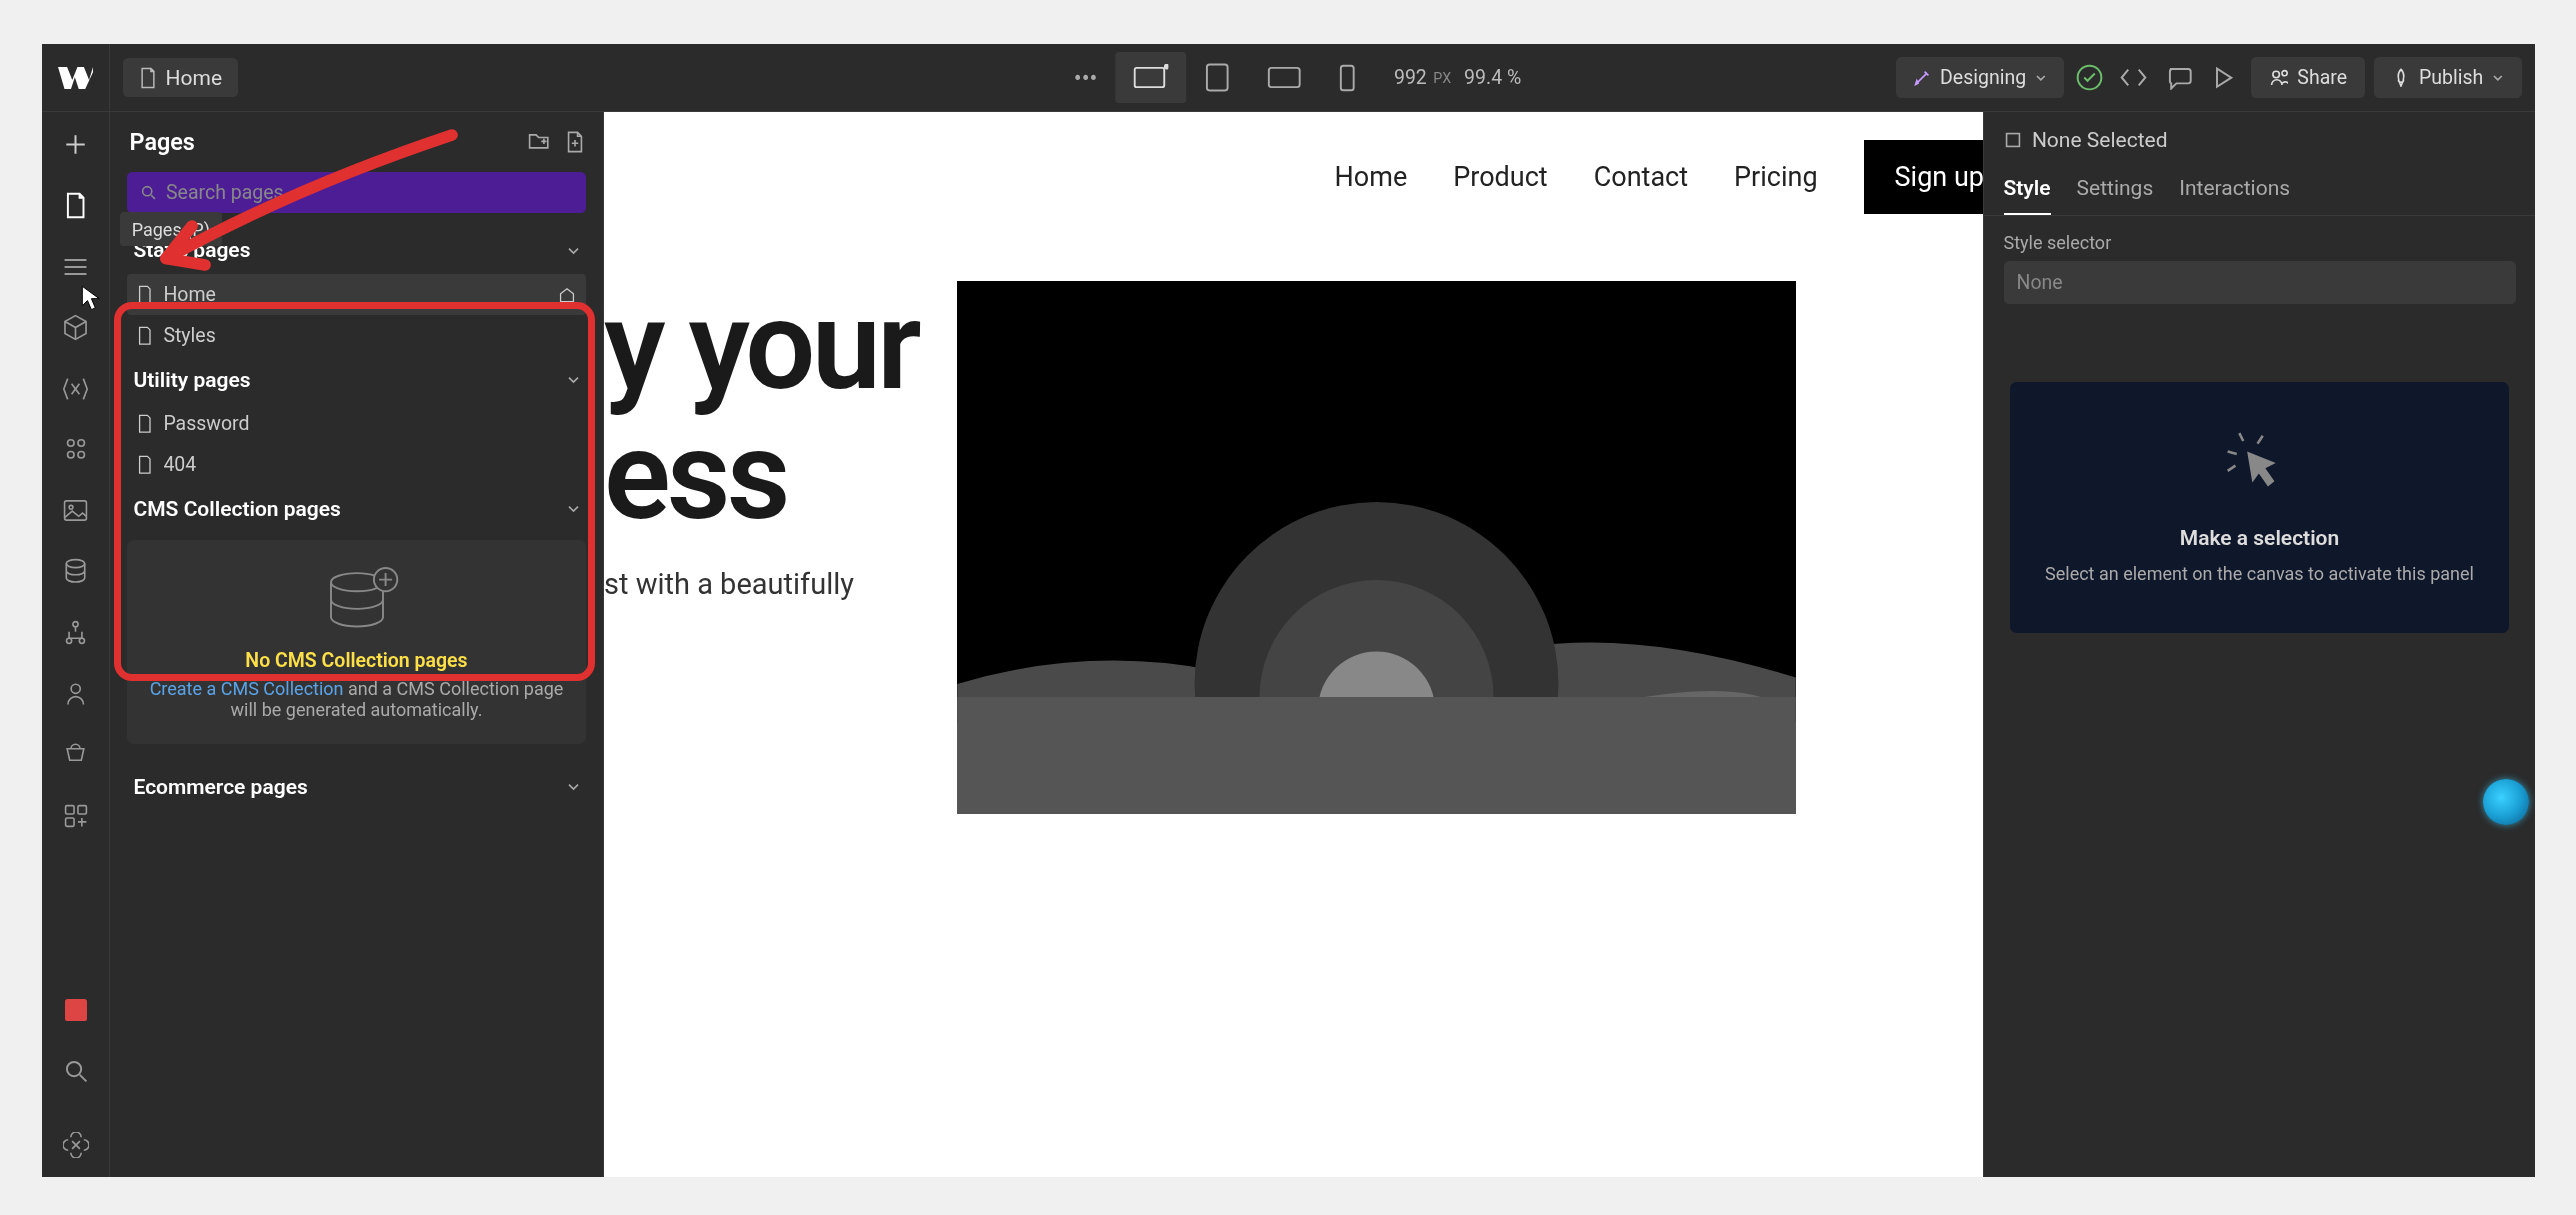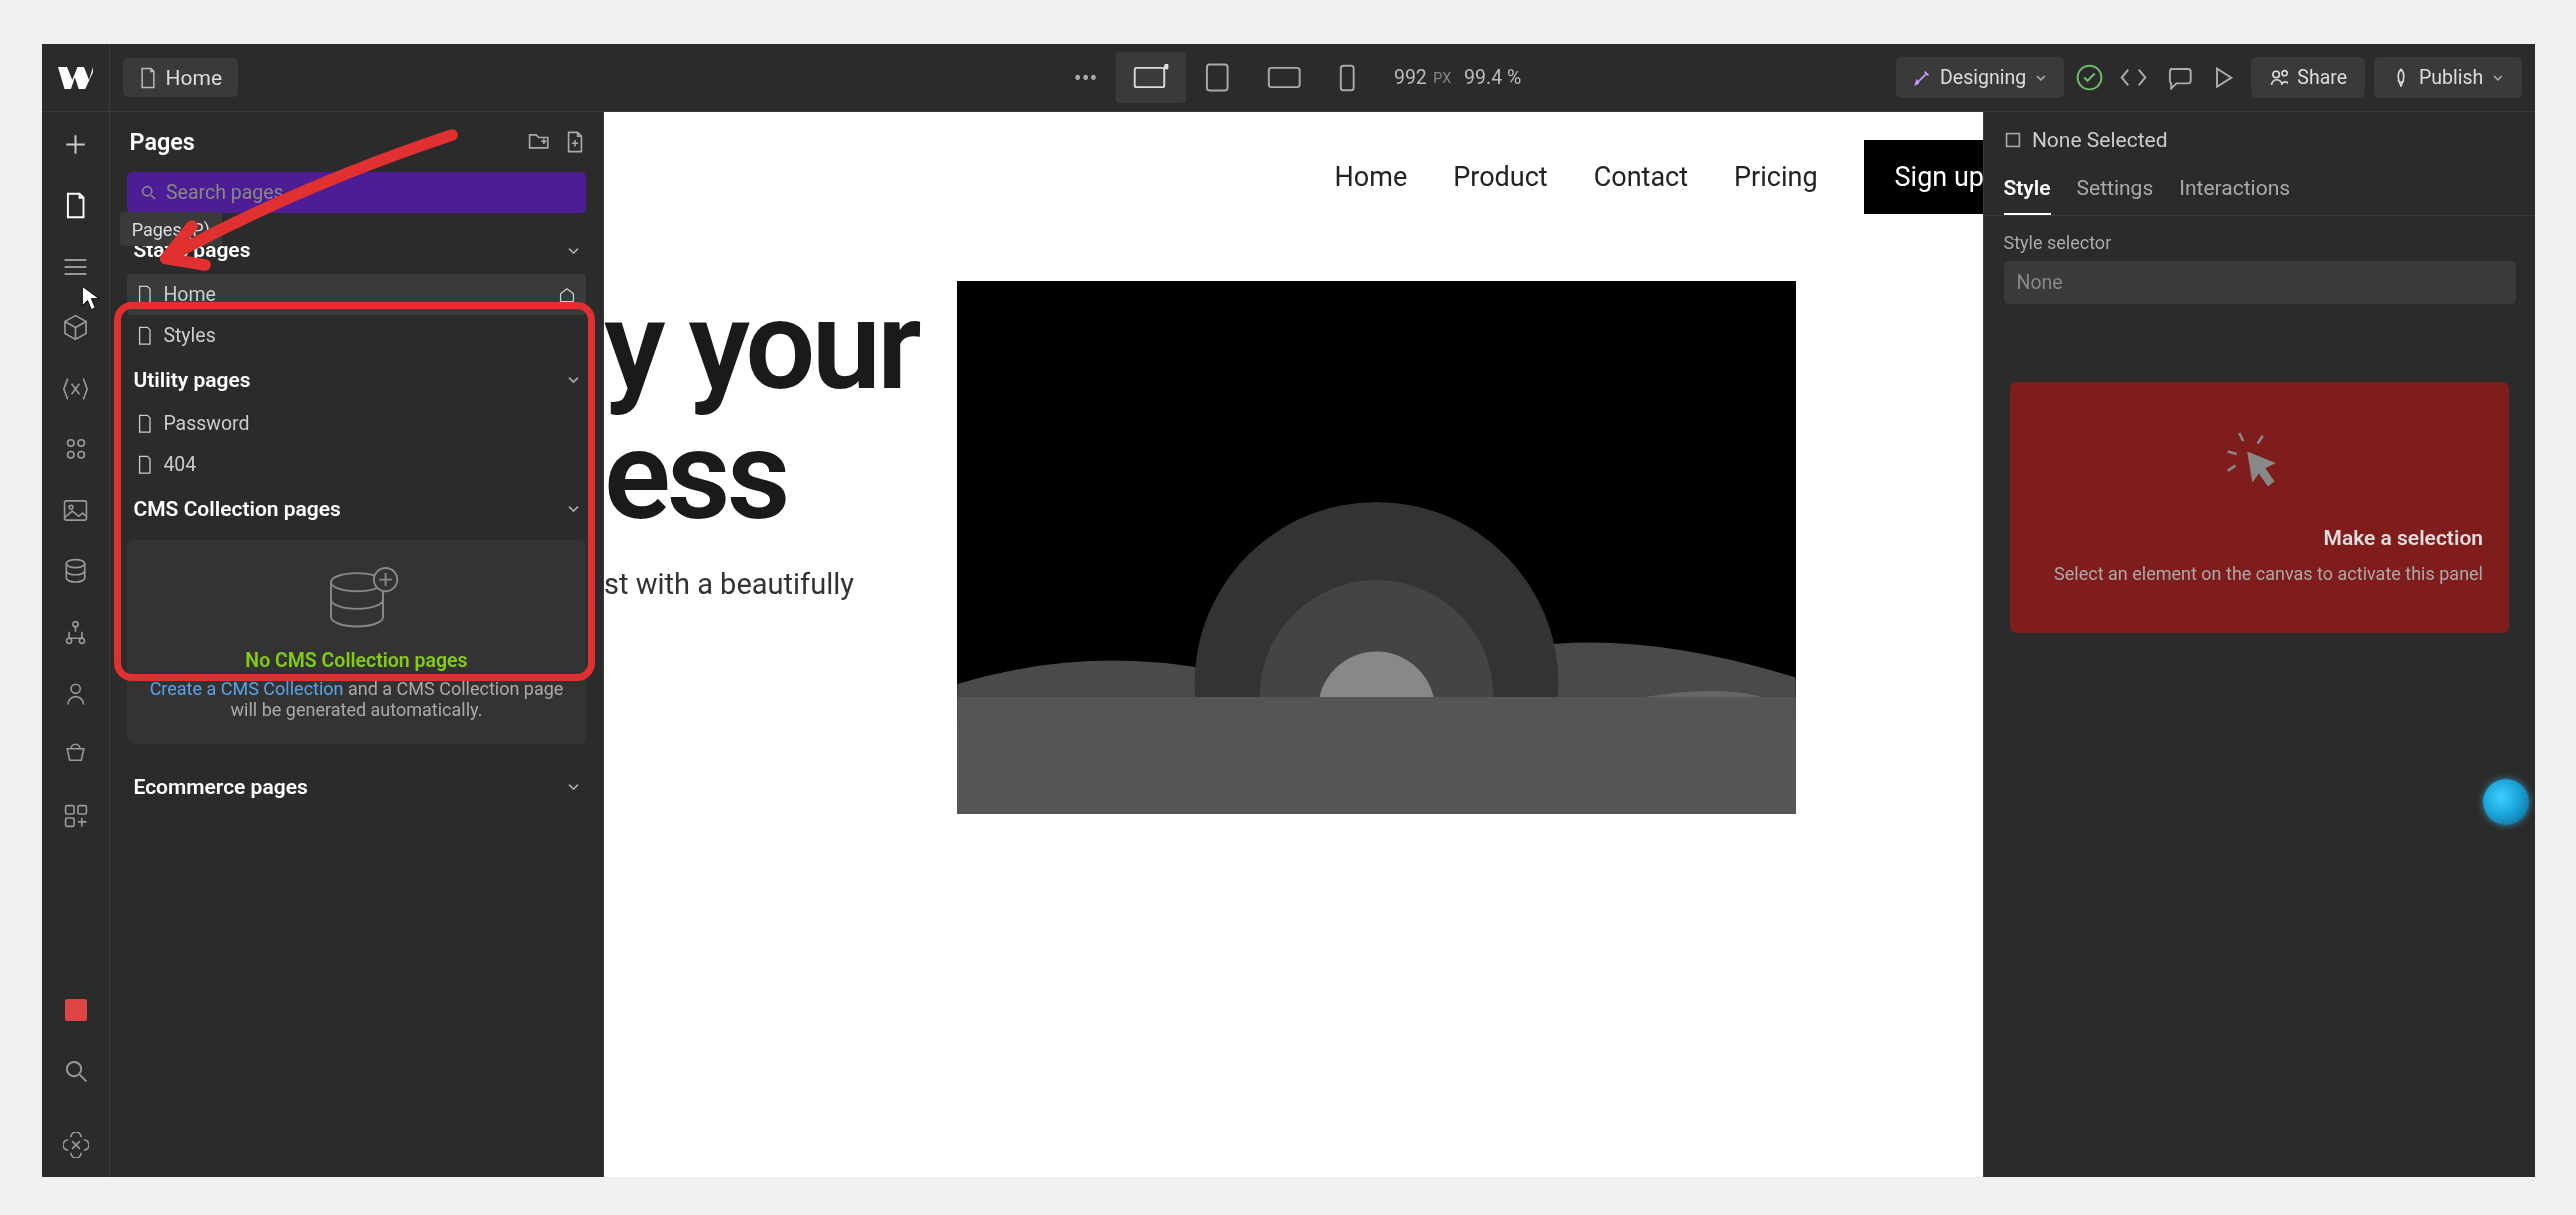--- a/index.html
+++ b/index.html
@@ -35,42 +35,42 @@
 .panel-header-icons .ic { color: #aaa; cursor: pointer; }
 .tooltip-box { position: absolute; left: 78px; top: 168px; background: #3a3a3a; padding: 6.5px 11.7px; border-radius: 3.9px; color: #ddd; font-size: 18px; z-index: 50; }
 .search-box { margin: 6.5px 17px 13px; background: #4c1d95; border-radius: 5.2px; padding: 9px 13px; color: #888; font-size: 19.5px; display: flex; align-items: center; gap: 9px; }
 .section-group { padding: 0 17px; }
 .section-header { display: flex; align-items: center; justify-content: space-between; padding: 11.7px 6.5px; font-size: 21px; font-weight: 600; color: #fff; cursor: pointer; }
 .page-item { display: flex; align-items: center; gap: 10.4px; padding: 9px 10.4px; font-size: 19.5px; color: #ccc; border-radius: 3.9px; cursor: pointer; }
 .page-item.active { background: #3a3a3a; }
 .page-item .spacer { flex: 1; }
 .red-box { position: absolute; left: 72px; top: 258px; width: 481px; height: 379px; border: 7.8px solid #e03030; border-radius: 18px; pointer-events: none; z-index: 40; }
 .cms-empty { margin: 7.8px 17px 19.5px; background: #333; border-radius: 6.5px; padding: 23.4px 19.5px; text-align: center; color: #aaa; font-size: 18px; }
-.cms-empty .emp-title { color: #84cc16; font-weight: 600; margin: 13px 0 6.5px; font-size: 19.5px; }
+.cms-empty .emp-title { color: #fde047; font-weight: 600; margin: 13px 0 6.5px; font-size: 19.5px; }
 .cms-empty .link { color: #5aa3e8; cursor: pointer; }
 .db-illust { width: 78px; height: 72px; margin: 0 auto; position: relative; }
 
 .canvas-area { position: absolute; left: 562px; top: 68px; right: 468px; bottom: 0; background: #fff; overflow: hidden; }
 .site-nav { height: 130px; display: flex; align-items: center; justify-content: flex-end; padding: 0 52px 0 39px; gap: 46px; }
 .nav-link { font-size: 27px; color: #222; cursor: pointer; }
 .signup-btn { background: #000; color: #fff; padding: 21px 31px; font-size: 27px; cursor: pointer; }
 .hero { display: flex; padding: 39px 13px 39px 0; gap: 39px; align-items: flex-start; }
 .hero-text { flex: 0 0 auto; }
 .hero-h1 { font-size: 124px; font-weight: 600; color: #1a1a1a; line-height: 1.05; letter-spacing: -3.9px; }
 .hero-sub { margin-top: 26px; font-size: 29px; color: #333; }
 .hero-img { width: 839px; height: 533px; background: #000; position: relative; overflow: hidden; }
 
 .right-panel { position: absolute; right: 0; top: 68px; width: 552px; bottom: 0; background: #2b2b2b; border-left: 0.7px solid #3a3a3a; color: #ddd; }
 .none-selected { display: flex; align-items: center; gap: 10.4px; padding: 15.6px 19.5px; font-size: 21px; color: #ccc; }
 .tabs { display: flex; gap: 26px; padding: 0 19.5px; border-bottom: 0.7px solid #3a3a3a; }
 .tab { padding: 9px 0 13px; font-size: 21px; color: #aaa; cursor: pointer; }
 .tab.active { color: #fff; border-bottom: 2px solid #fff; font-weight: 600; }
 .selector-label { padding: 15.6px 19.5px 7.8px; font-size: 18px; color: #aaa; }
 .selector-box { margin: 0 19.5px; background: #3a3a3a; border-radius: 5.2px; padding: 10.4px 13px; color: #888; font-size: 19.5px; }
-.empty-state { margin: 78px 26px; background: #7f1d1d; border-radius: 6.5px; padding: 46px 26px; text-align: right; color: #aaa; }
+.empty-state { margin: 78px 26px; background: #0f172a; border-radius: 6.5px; padding: 46px 26px; text-align: center; color: #aaa; }
 .empty-state .et { font-size: 21px; font-weight: 600; color: #ddd; margin: 19.5px 0 10.4px; }
 .empty-state .es { font-size: 18px; line-height: 1.5; }
 .siri-orb { position: absolute; right: 6.5px; top: 735px; width: 46px; height: 46px; border-radius: 50%; background: radial-gradient(circle at 40% 40%, #3ad1ff, #1a9fd4, #0a5a8a); box-shadow: 0 0 7.8px rgba(58,209,255,0.6); }
 
 .arrow-annot { position: absolute; left: 85px; top: 65px; z-index: 60; pointer-events: none; }
 .cursor-annot { position: absolute; left: 39px; top: 241px; z-index: 70; pointer-events: none; }
 
 svg { display: block; }
 </style>
 </head>

